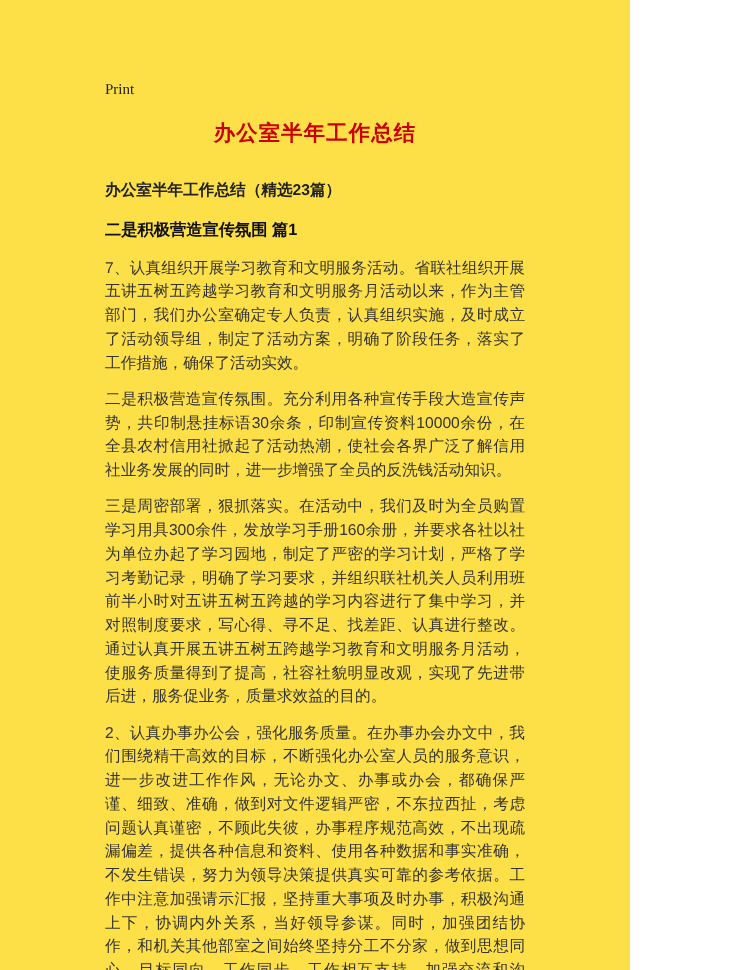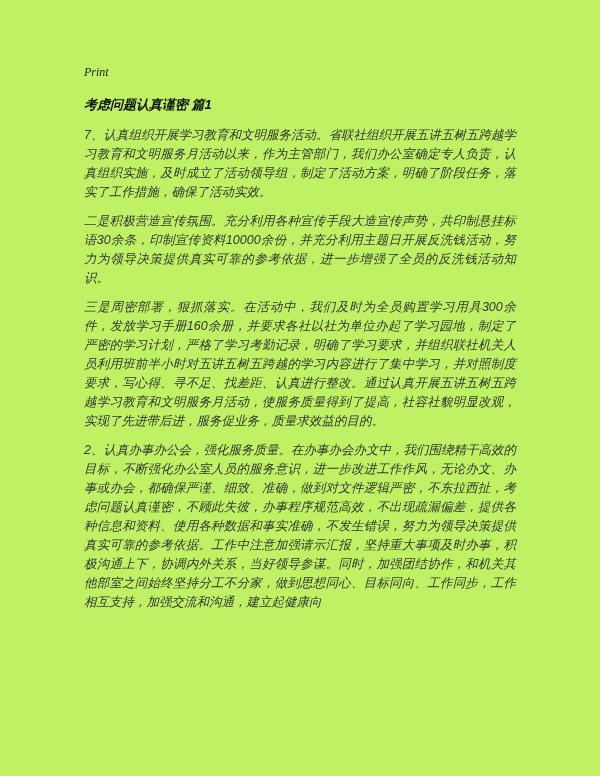--- a/index.html
+++ b/index.html
@@ -4,25 +4,24 @@
 <style>
   * { margin: 0; padding: 0; box-sizing: border-box; }
   html, body {
     width: 600px;
     height: 776px;
     background: #ffffff;
     overflow: hidden;
     font-family: "Liberation Sans", sans-serif;
   }
   .page {
-    width: 600px;
+    width: 504px;
     height: 776px;
     padding: 62px 84px 0 84px;
-    background: #bef264;
-    font-style: italic;
+    background: #fde047;
   }
   .print-link {
     font-size: 12px;
     color: #222222;
     margin-bottom: 16px;
     cursor: pointer;
     display: inline-block;
     font-family: "Liberation Serif", serif;
   }
   .doc-title {
@@ -54,24 +53,26 @@
     text-justify: inter-ideograph;
   }
 </style>
 </head>
 <body>
 
 <div class="page">
 
   <span class="print-link">Print</span>
 
+  <h1 class="doc-title">办公室半年工作总结</h1>
 
+  <h2 class="doc-subtitle">办公室半年工作总结（精选23篇）</h2>
 
-  <h3 class="section-heading">考虑问题认真谨密 篇1</h3>
+  <h3 class="section-heading">二是积极营造宣传氛围 篇1</h3>
 
   <div class="article">
     <p>7、认真组织开展学习教育和文明服务活动。省联社组织开展五讲五树五跨越学习教育和文明服务月活动以来，作为主管部门，我们办公室确定专人负责，认真组织实施，及时成立了活动领导组，制定了活动方案，明确了阶段任务，落实了工作措施，确保了活动实效。</p>
-    <p>二是积极营造宣传氛围。充分利用各种宣传手段大造宣传声势，共印制悬挂标语30余条，印制宣传资料10000余份，并充分利用主题日开展反洗钱活动，努力为领导决策提供真实可靠的参考依据，进一步增强了全员的反洗钱活动知识。</p>
+    <p>二是积极营造宣传氛围。充分利用各种宣传手段大造宣传声势，共印制悬挂标语30余条，印制宣传资料10000余份，在全县农村信用社掀起了活动热潮，使社会各界广泛了解信用社业务发展的同时，进一步增强了全员的反洗钱活动知识。</p>
     <p>三是周密部署，狠抓落实。在活动中，我们及时为全员购置学习用具300余件，发放学习手册160余册，并要求各社以社为单位办起了学习园地，制定了严密的学习计划，严格了学习考勤记录，明确了学习要求，并组织联社机关人员利用班前半小时对五讲五树五跨越的学习内容进行了集中学习，并对照制度要求，写心得、寻不足、找差距、认真进行整改。通过认真开展五讲五树五跨越学习教育和文明服务月活动，使服务质量得到了提高，社容社貌明显改观，实现了先进带后进，服务促业务，质量求效益的目的。</p>
     <p>2、认真办事办公会，强化服务质量。在办事办会办文中，我们围绕精干高效的目标，不断强化办公室人员的服务意识，进一步改进工作作风，无论办文、办事或办会，都确保严谨、细致、准确，做到对文件逻辑严密，不东拉西扯，考虑问题认真谨密，不顾此失彼，办事程序规范高效，不出现疏漏偏差，提供各种信息和资料、使用各种数据和事实准确，不发生错误，努力为领导决策提供真实可靠的参考依据。工作中注意加强请示汇报，坚持重大事项及时办事，积极沟通上下，协调内外关系，当好领导参谋。同时，加强团结协作，和机关其他部室之间始终坚持分工不分家，做到思想同心、目标同向、工作同步，工作相互支持，加强交流和沟通，建立起健康向</p>
   </div>
 
 </div>
 
 </body></html>

